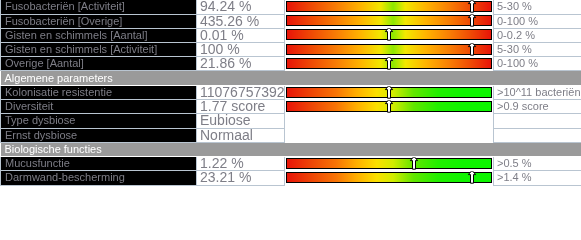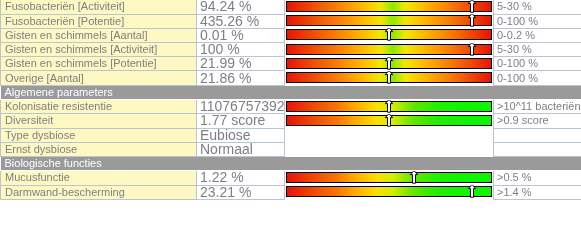--- a/index.html
+++ b/index.html
@@ -33,21 +33,21 @@
   
   .c-name {
     width: 196px;
     border: 1px solid #b9c5d1;
     border-top: none;
     border-left: 1px solid #b9c5d1;
     padding: 0 0 0 4px;
     color: #7e7e87;
     font-size: 11px;
     line-height: 13px;
-    background: #fef9c3;
+    background: #000000;
   }
   
   .c-val {
     width: 88px;
     border: 1px solid #b9c5d1;
     border-top: none;
     padding: 0 0 0 3px;
     color: #7e7e87;
     font-size: 14px;
     line-height: 13px;
@@ -149,21 +149,21 @@
             <div class="marker" style="left: 90%;">
               <svg width="9" height="14" viewBox="0 0 9 14" xmlns="http://www.w3.org/2000/svg">
                 <path d="M4.5 0.5 L8.2 4.6 L6.0 4.6 L6.0 13.2 L3.0 13.2 L3.0 4.6 L0.8 4.6 Z" fill="#ffffff" stroke="#000000" stroke-width="1" stroke-linejoin="miter"></path>
               </svg>
             </div>
           </div>
         </td>
         <td class="c-ref">5-30 %</td>
       </tr>
       <tr>
-        <td class="c-name">Fusobacteriën [Potentie]</td>
+        <td class="c-name">Fusobacteriën [Overige]</td>
         <td class="c-val">435.26 %</td>
         <td class="c-gauge">
           <div class="gauge-wrap">
             <div class="gauge-bar grad-sym"></div>
             <div class="marker" style="left: 90%;">
               <svg width="9" height="14" viewBox="0 0 9 14" xmlns="http://www.w3.org/2000/svg">
                 <path d="M4.5 0.5 L8.2 4.6 L6.0 4.6 L6.0 13.2 L3.0 13.2 L3.0 4.6 L0.8 4.6 Z" fill="#ffffff" stroke="#000000" stroke-width="1" stroke-linejoin="miter"></path>
               </svg>
             </div>
           </div>
@@ -192,35 +192,20 @@
           <div class="gauge-wrap">
             <div class="gauge-bar grad-sym"></div>
             <div class="marker" style="left: 90%;">
               <svg width="9" height="14" viewBox="0 0 9 14" xmlns="http://www.w3.org/2000/svg">
                 <path d="M4.5 0.5 L8.2 4.6 L6.0 4.6 L6.0 13.2 L3.0 13.2 L3.0 4.6 L0.8 4.6 Z" fill="#ffffff" stroke="#000000" stroke-width="1" stroke-linejoin="miter"></path>
               </svg>
             </div>
           </div>
         </td>
         <td class="c-ref">5-30 %</td>
-      </tr>
-      <tr>
-        <td class="c-name">Gisten en schimmels [Potentie]</td>
-        <td class="c-val">21.99 %</td>
-        <td class="c-gauge">
-          <div class="gauge-wrap">
-            <div class="gauge-bar grad-sym"></div>
-            <div class="marker" style="left: 50%;">
-              <svg width="9" height="14" viewBox="0 0 9 14" xmlns="http://www.w3.org/2000/svg">
-                <path d="M4.5 0.5 L8.2 4.6 L6.0 4.6 L6.0 13.2 L3.0 13.2 L3.0 4.6 L0.8 4.6 Z" fill="#ffffff" stroke="#000000" stroke-width="1" stroke-linejoin="miter"></path>
-              </svg>
-            </div>
-          </div>
-        </td>
-        <td class="c-ref">0-100 %</td>
       </tr>
       <tr>
         <td class="c-name">Overige [Aantal]</td>
         <td class="c-val">21.86 %</td>
         <td class="c-gauge">
           <div class="gauge-wrap">
             <div class="gauge-bar grad-sym"></div>
             <div class="marker" style="left: 50%;">
               <svg width="9" height="14" viewBox="0 0 9 14" xmlns="http://www.w3.org/2000/svg">
                 <path d="M4.5 0.5 L8.2 4.6 L6.0 4.6 L6.0 13.2 L3.0 13.2 L3.0 4.6 L0.8 4.6 Z" fill="#ffffff" stroke="#000000" stroke-width="1" stroke-linejoin="miter"></path>

